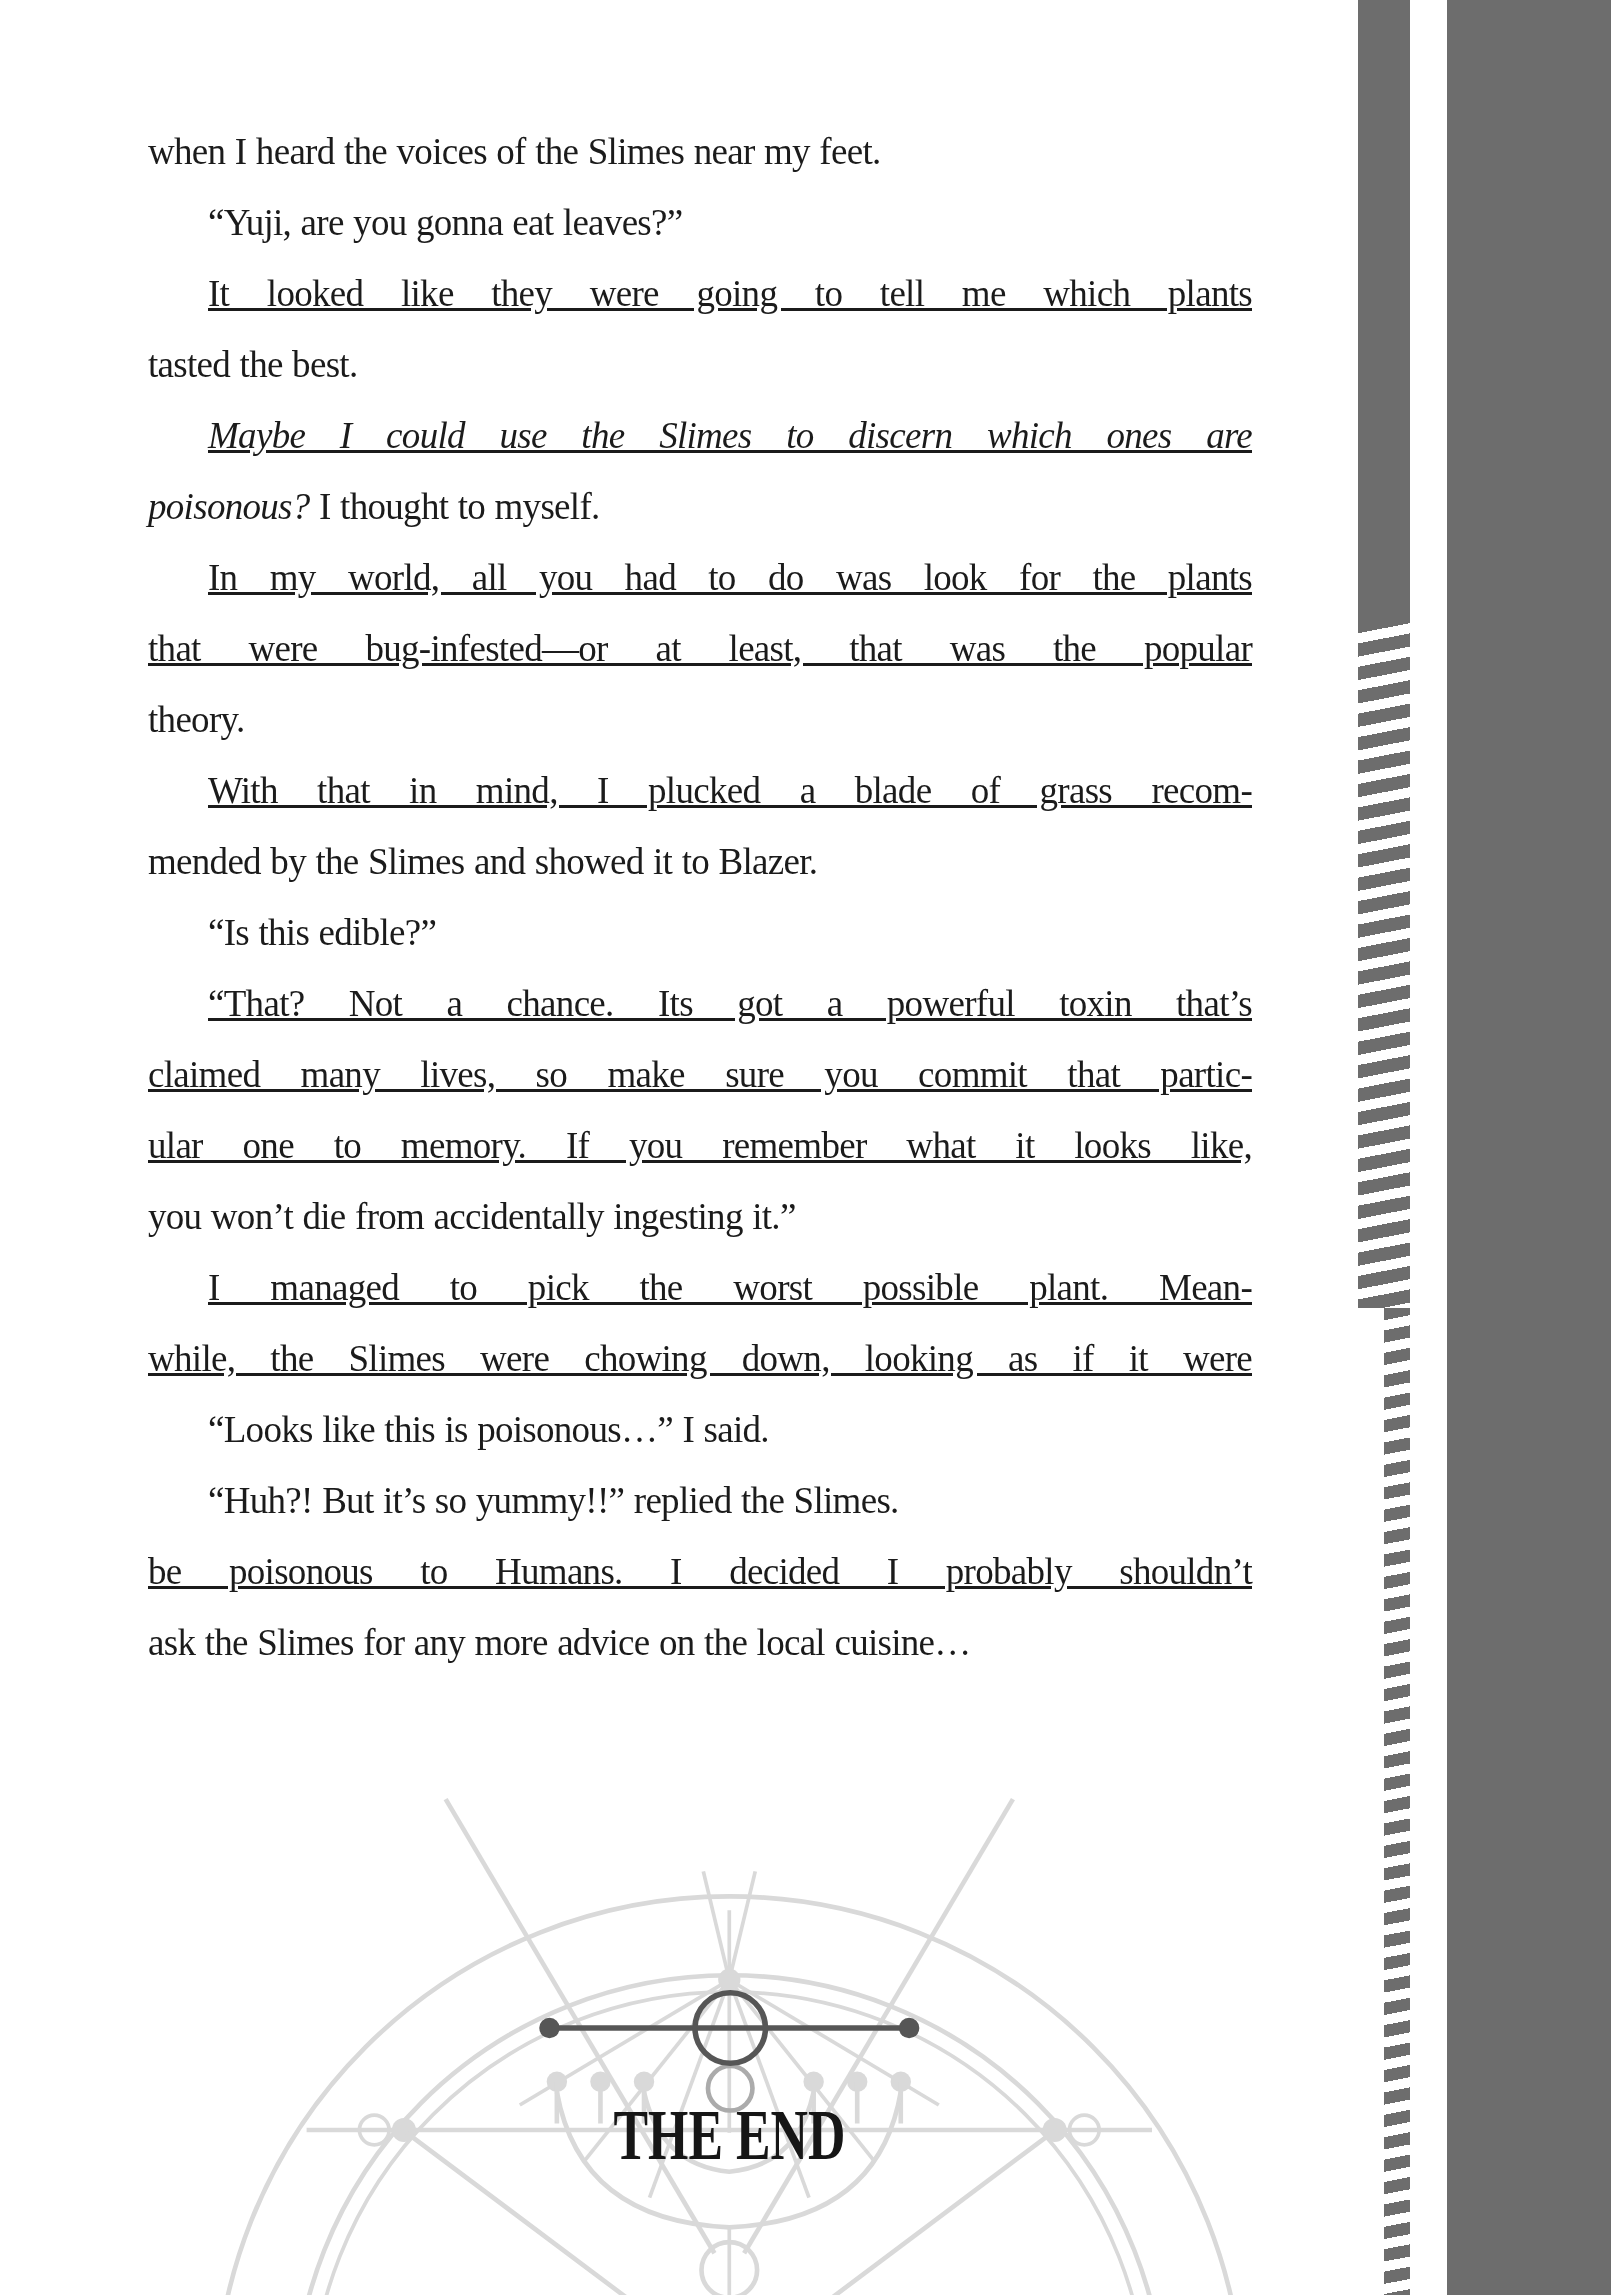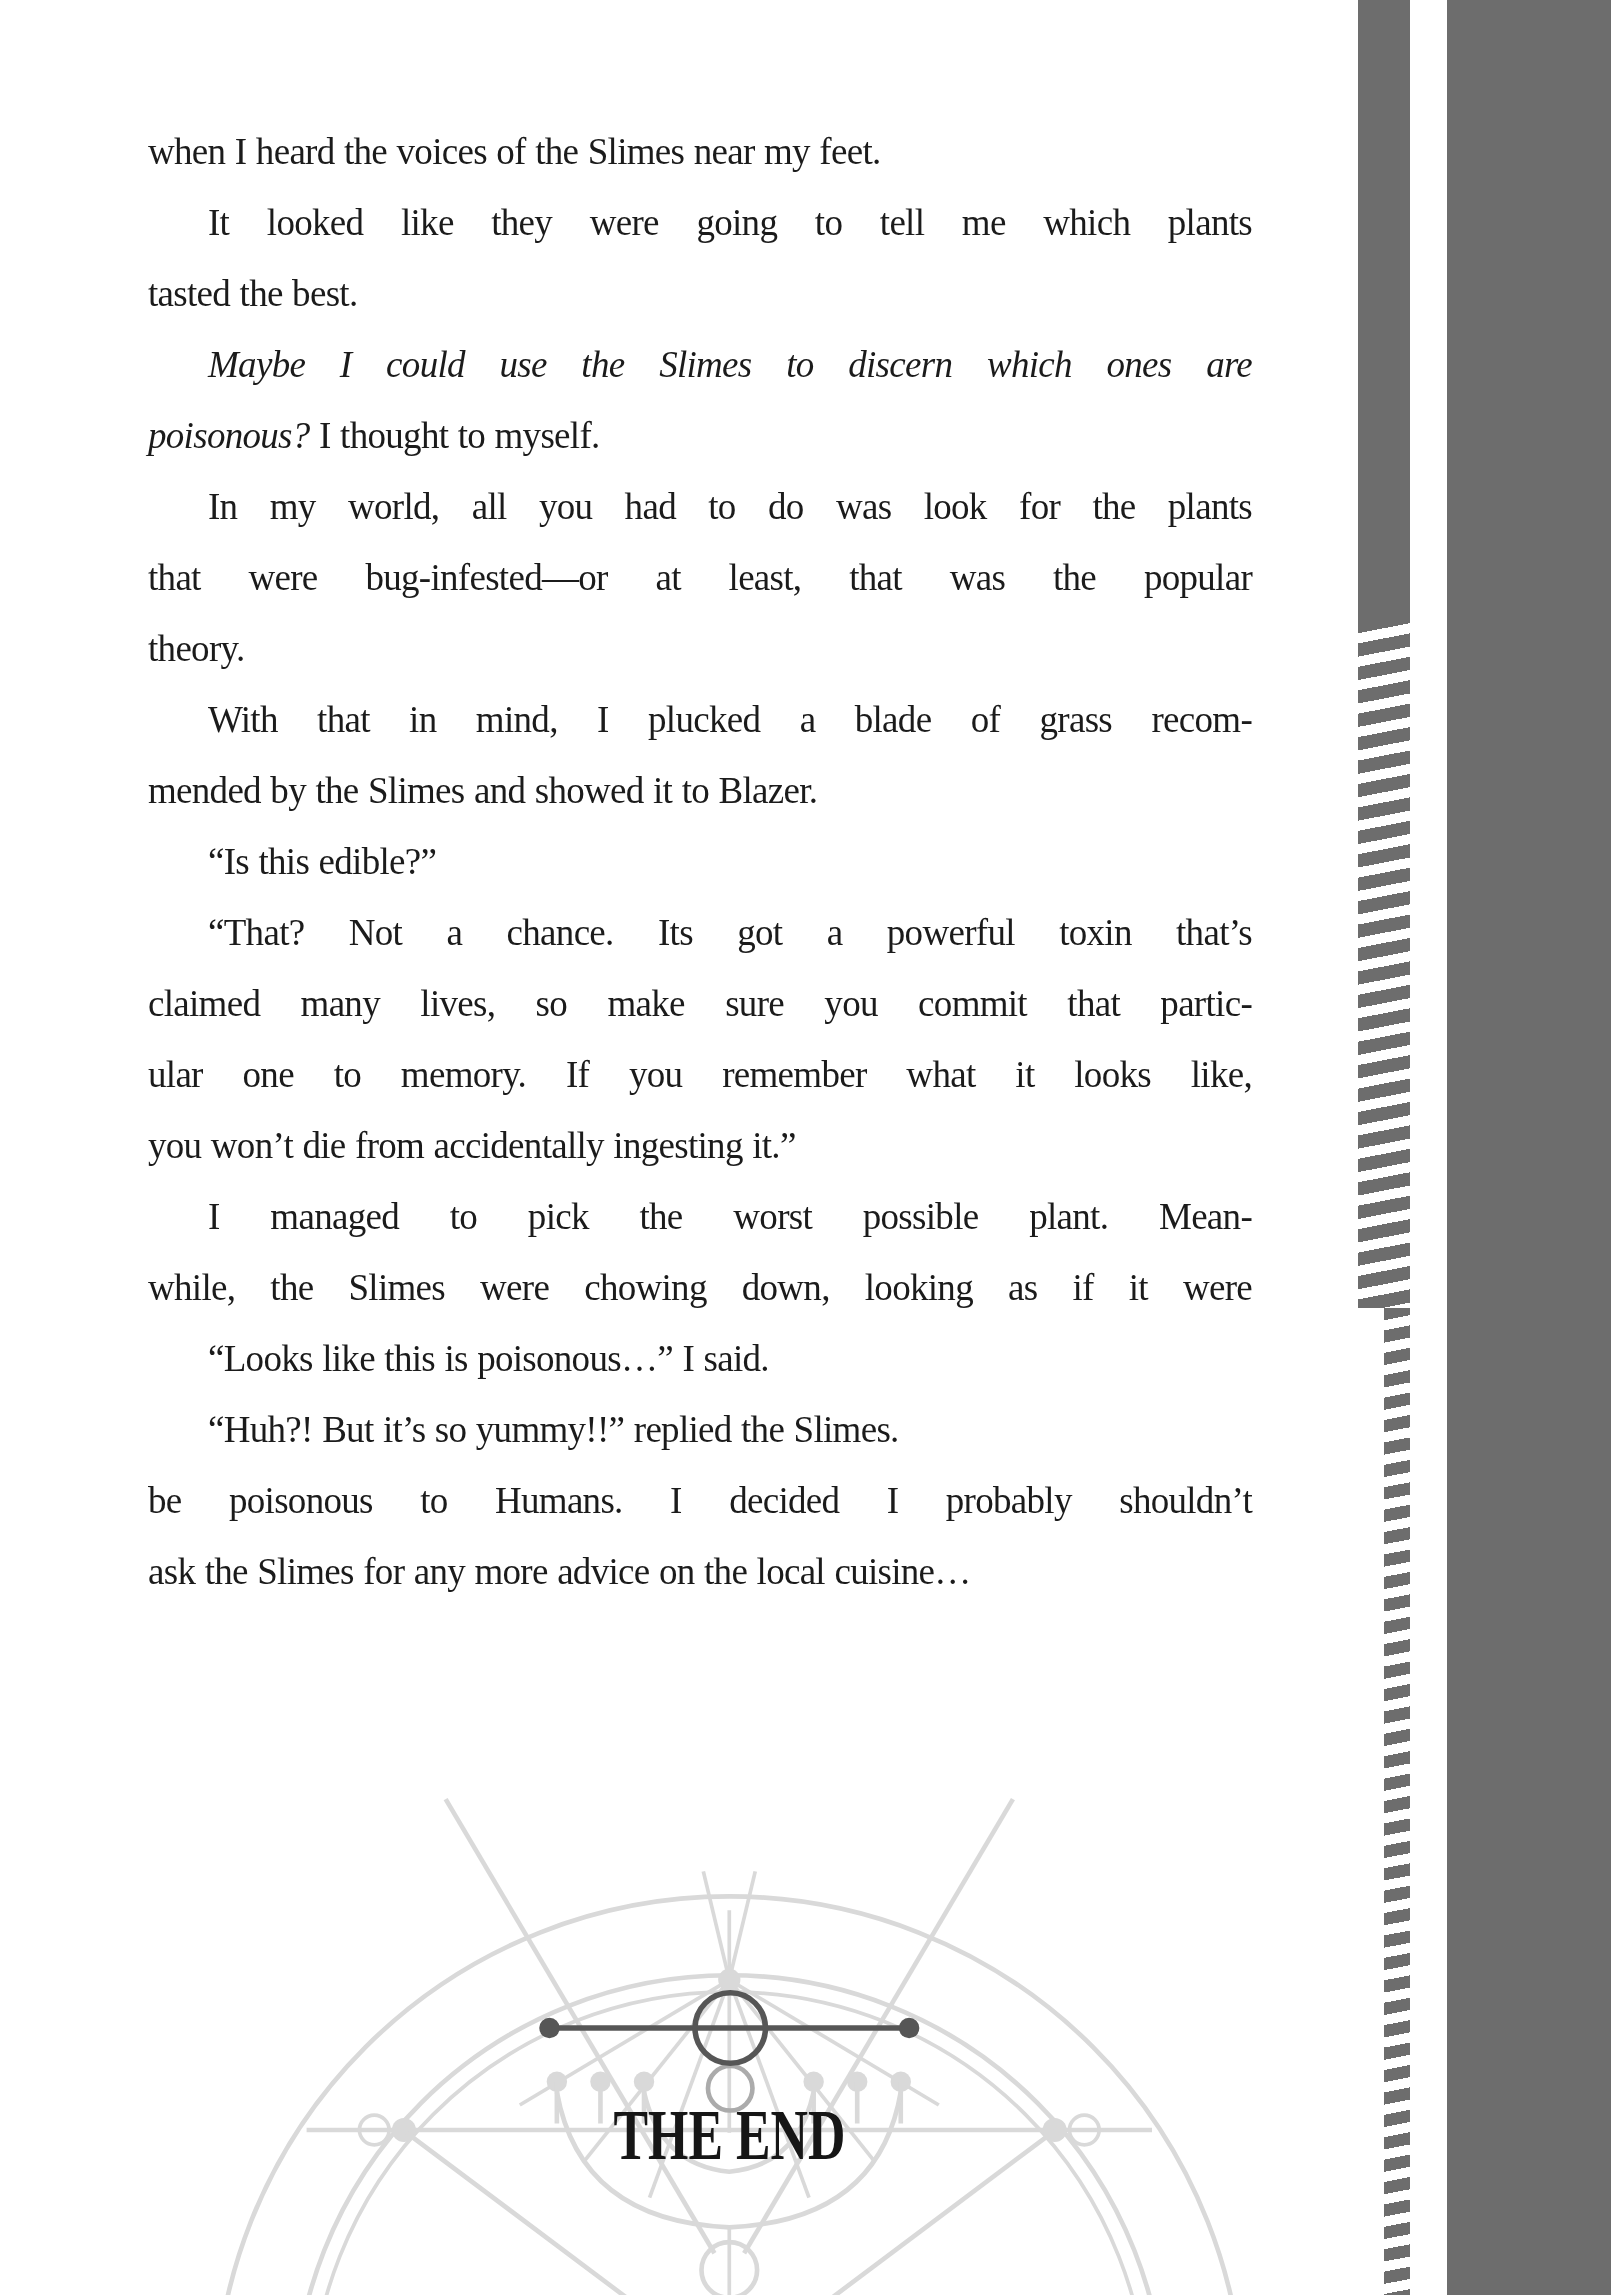--- a/index.html
+++ b/index.html
@@ -50,20 +50,21 @@
   }
   .line{
     height:71px;line-height:71px;
     white-space:nowrap;
     text-align:left;
   }
   .line.justify{
     white-space:normal;
     text-align:justify;
     text-align-last:justify;
+    text-decoration:underline;
   }
   .line.indent{padding-left:60px;}
   .line.justify.indent{padding-left:0;text-indent:60px;}
   .it{font-style:italic;}
   
   .ornament-svg{
     position:absolute;left:130px;top:1762px;
     width:1206px;height:533px;
   }
   .lg{stroke:var(--light-gray);fill:none;stroke-width:5;}
@@ -156,20 +157,21 @@
     <g>
       <line class="dk" x1="592" y1="2187" x2="980" y2="2187"></line>
       <circle class="dkf" cx="592" cy="2187" r="11"></circle>
       <circle class="dkf" cx="980" cy="2187" r="11"></circle>
       <circle class="dk" cx="787" cy="2187" r="38"></circle>
     </g>
   </svg>
 
   <div class="text-block">
       <div class="line"><span>when I heard the voices of the Slimes near my feet.</span></div>
+      <div class="line indent"><span>“Yuji, are you gonna eat leaves?”</span></div>
       <div class="line justify indent"><span>It looked like they were going to tell me which plants</span></div>
       <div class="line"><span>tasted the best.</span></div>
       <div class="line justify indent"><span class="it">Maybe I could use the Slimes to discern which ones are</span></div>
       <div class="line"><span class="it">poisonous?</span><span> I thought to myself.</span></div>
       <div class="line justify indent"><span>In my world, all you had to do was look for the plants</span></div>
       <div class="line justify"><span>that were bug-infested—or at least, that was the popular</span></div>
       <div class="line"><span>theory.</span></div>
       <div class="line justify indent"><span>With that in mind, I plucked a blade of grass recom-</span></div>
       <div class="line"><span>mended by the Slimes and showed it to Blazer.</span></div>
       <div class="line indent"><span>“Is this edible?”</span></div>

